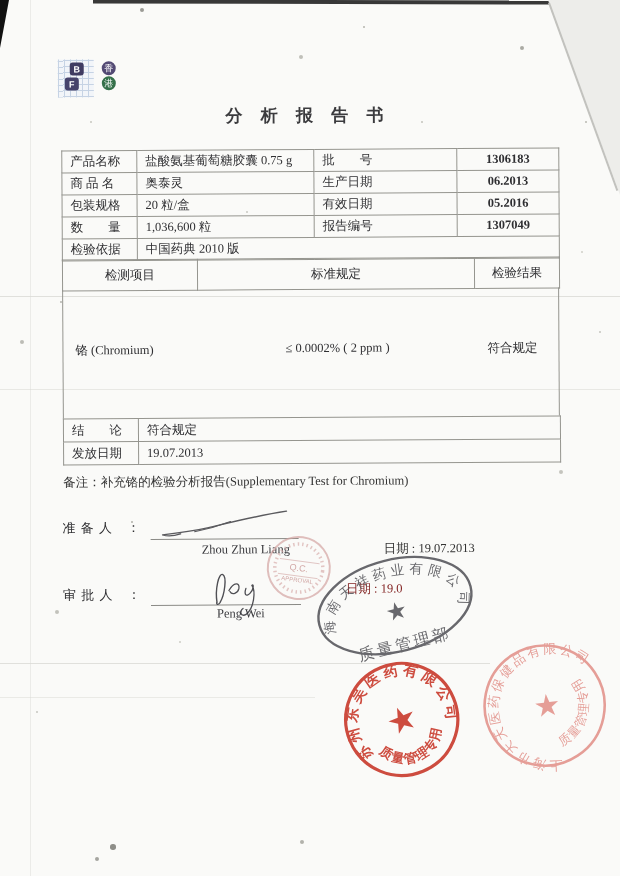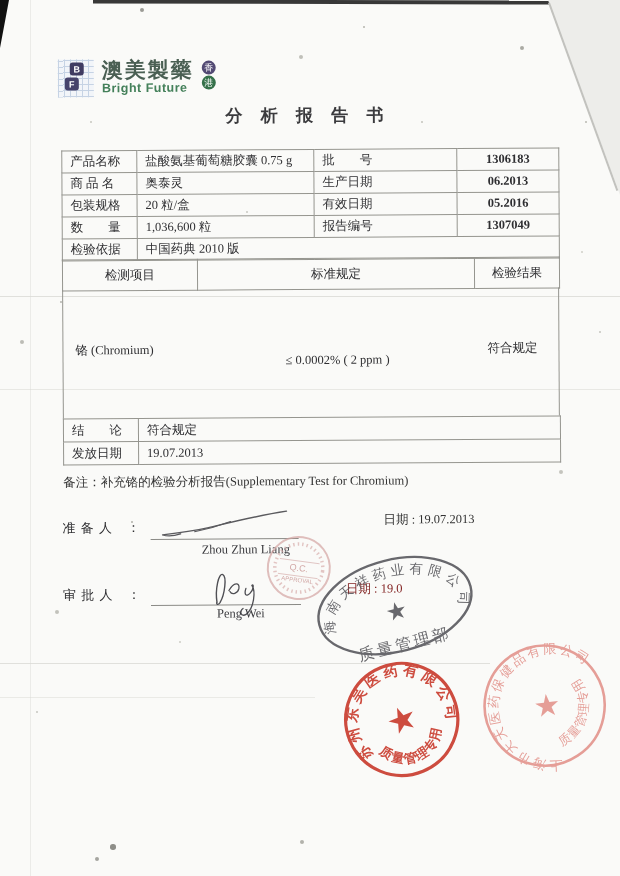--- a/index.html
+++ b/index.html
@@ -31,21 +31,21 @@
   table{border-collapse:collapse;table-layout:fixed;position:absolute;}
   td{border:1px solid #95958f;font-size:12.5px;padding:0 8px;overflow:hidden;white-space:nowrap;}
   .info-table{left:63px;top:149px;width:497px;}
   .info-table td{height:21px;}
   .cell-val2{text-align:center;font-weight:bold;}
   .res-head{left:63px;top:258px;width:497px;}
   .res-head td{height:30px;text-align:center;}
   .res-body{position:absolute;left:63px;top:289px;width:495px;height:128px;
             border-left:1px solid #95958f;border-right:1px solid #95958f;}
   .res-row{position:absolute;top:52px;left:0;width:100%;font-size:12.5px;}
-  .res-item{position:absolute;left:12px;} .res-spec{position:absolute;left:222px;margin-top:12px;}
+  .res-item{position:absolute;left:12px;} .res-spec{position:absolute;left:222px;}
   .res-result{position:absolute;left:424px;}
   .concl-table{left:63px;top:417px;width:497px;}
   .concl-table td{height:22px;}
   .remark{position:absolute;left:63px;top:473px;font-size:12.5px;color:#333;}
 
   
   .sig-label{position:absolute;font-size:13px;letter-spacing:1px;}
   .sig-line{position:absolute;height:1px;background:#8a8a86;}
   .sig-name{position:absolute;font-size:12.5px;color:#3a3a3e;}
   .sig-date{position:absolute;font-size:12.5px;color:#333;}
@@ -96,24 +96,20 @@
   <div class="fold" style="left:30px;top:0;width:1px;height:876px;opacity:.45;"></div>
   <div class="specks"></div>
 
   <div class="doc">
 
     <div class="logo">
       <div class="logo-grid">
         <div class="mono b">B</div>
         <div class="mono f">F</div>
       </div>
-      <div>
-        <div class="logo-cn">澳美製藥</div>
-        <div class="logo-en">Bright Future</div>
-      </div>
       <div class="badges">
         <div class="badge hk1">香</div>
         <div class="badge hk2">港</div>
       </div>
     </div>
 
     <div class="title">分 析 报 告 书</div>
 
     <table class="info-table">
       <colgroup>
@@ -195,21 +191,21 @@
       </table>
 
     <div class="remark">备注：补充铬的检验分析报告(Supplementary Test for Chromium)</div>
 
     <div class="sig-label" style="left:62px;top:518px;">准 备 人　：</div>
     <div class="sig-line" style="left:150px;top:538px;width:148px;"></div>
     <svg class="sig-svg" style="left:158px;top:506px;" width="150" height="34" viewBox="0 0 150 34">
       <path d="M4 28 C10 30 16 29 22 27 M4 28 C22 26 36 24 50 21 C76 15 100 9 128 5" fill="none" stroke="#5a5a5e" stroke-width="1.4" stroke-linecap="round"></path>
       <path d="M36 25 C52 22 64 18 72 15" fill="none" stroke="#5a5a5e" stroke-width="1.1" stroke-linecap="round"></path>
     </svg>
-    <div class="sig-date" style="left:383px;top:512px;">日期 : 19.07.2013</div>
+    <div class="sig-date" style="left:383px;top:541px;">日期 : 19.07.2013</div>
     <div class="sig-name" style="left:172px;top:542px;margin-left:29px;">Zhou Zhun Liang</div>
 
     <div class="sig-label" style="left:62px;top:585px;">审 批 人　：</div>
     <div class="sig-line" style="left:150px;top:604px;width:150px;"></div>
     <svg class="sig-svg" style="left:205px;top:566px;" width="84" height="54" viewBox="0 0 84 54">
       <path d="M11 36 C9 22 13 6 17 8 C21 10 19 28 14 36 C12 39 10 38 11 35" fill="none" stroke="#4f4f54" stroke-width="1.4" stroke-linecap="round"></path>
       <path d="M23 24 C28 15 34 16 33 22 C32 27 26 29 24 25" fill="none" stroke="#4f4f54" stroke-width="1.3" stroke-linecap="round"></path>
       <path d="M40 22 C38 28 40 31 44 27 C48 23 48 17 46 19 C50 25 48 42 40 48 C35 51 33 45 37 42" fill="none" stroke="#4f4f54" stroke-width="1.3" stroke-linecap="round"></path>
     </svg>
     <div class="sig-date" style="left:345px;top:581px;color:#7f1d1d;">日期 : 19.0</div>

